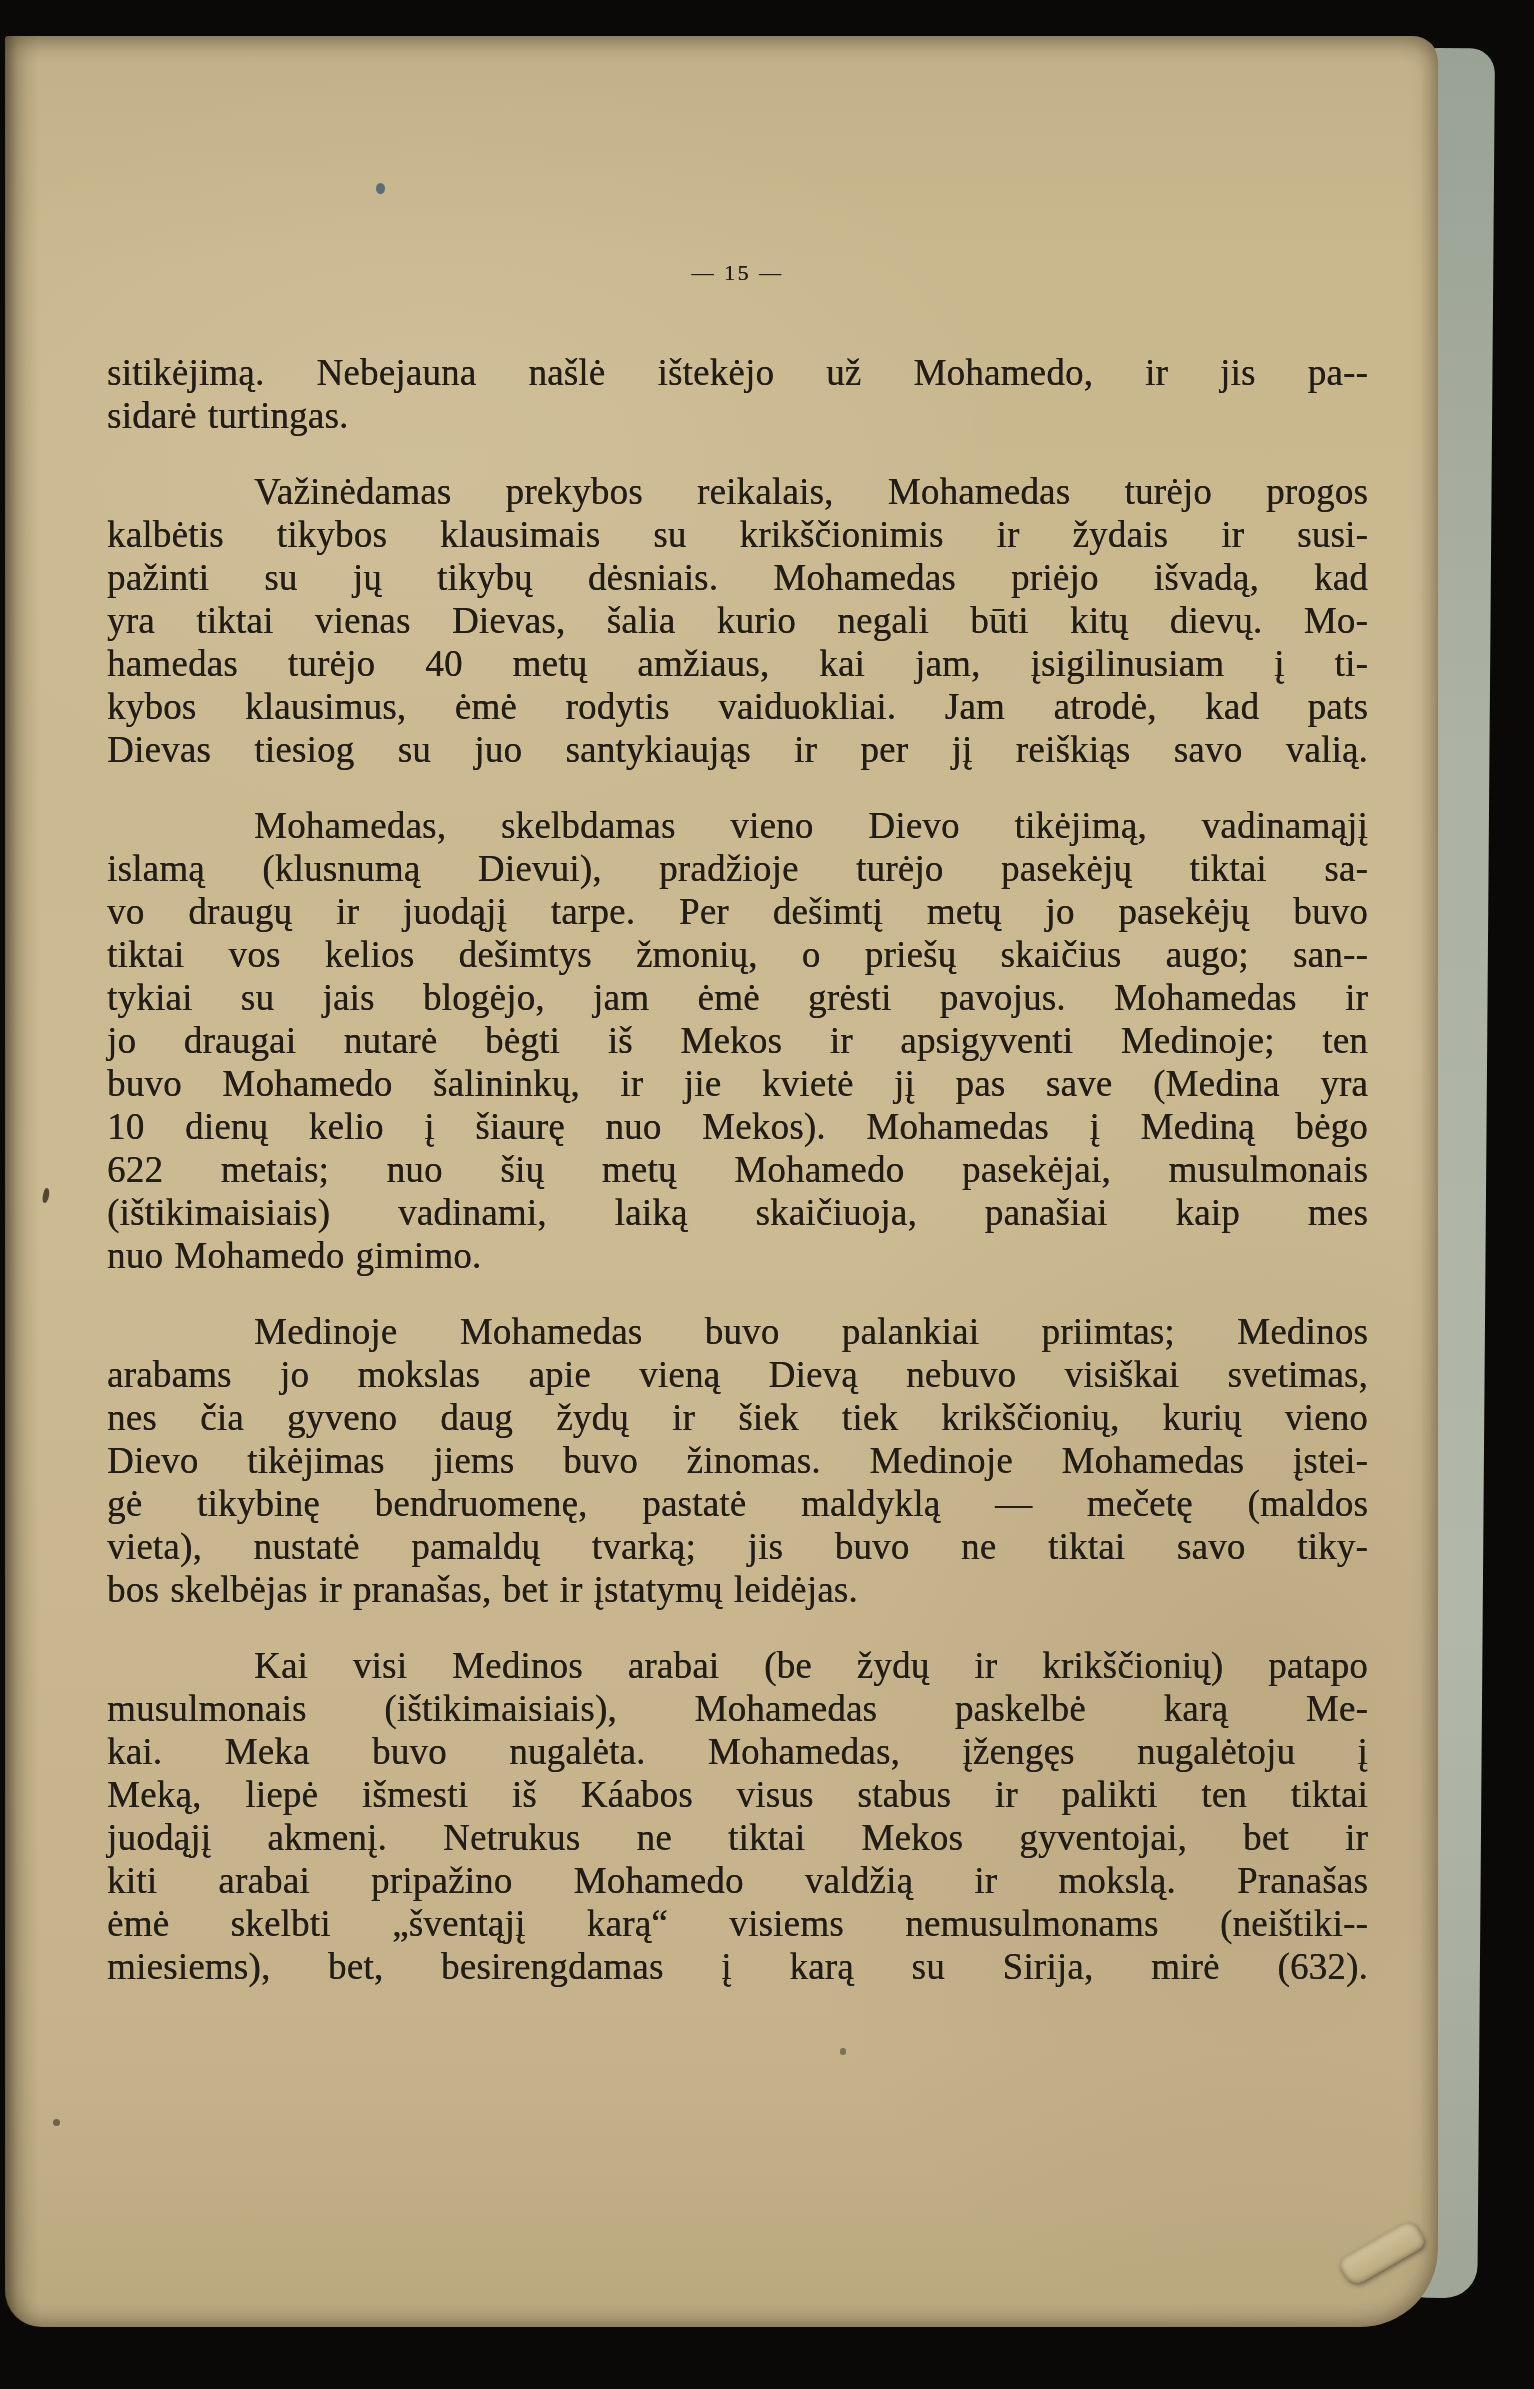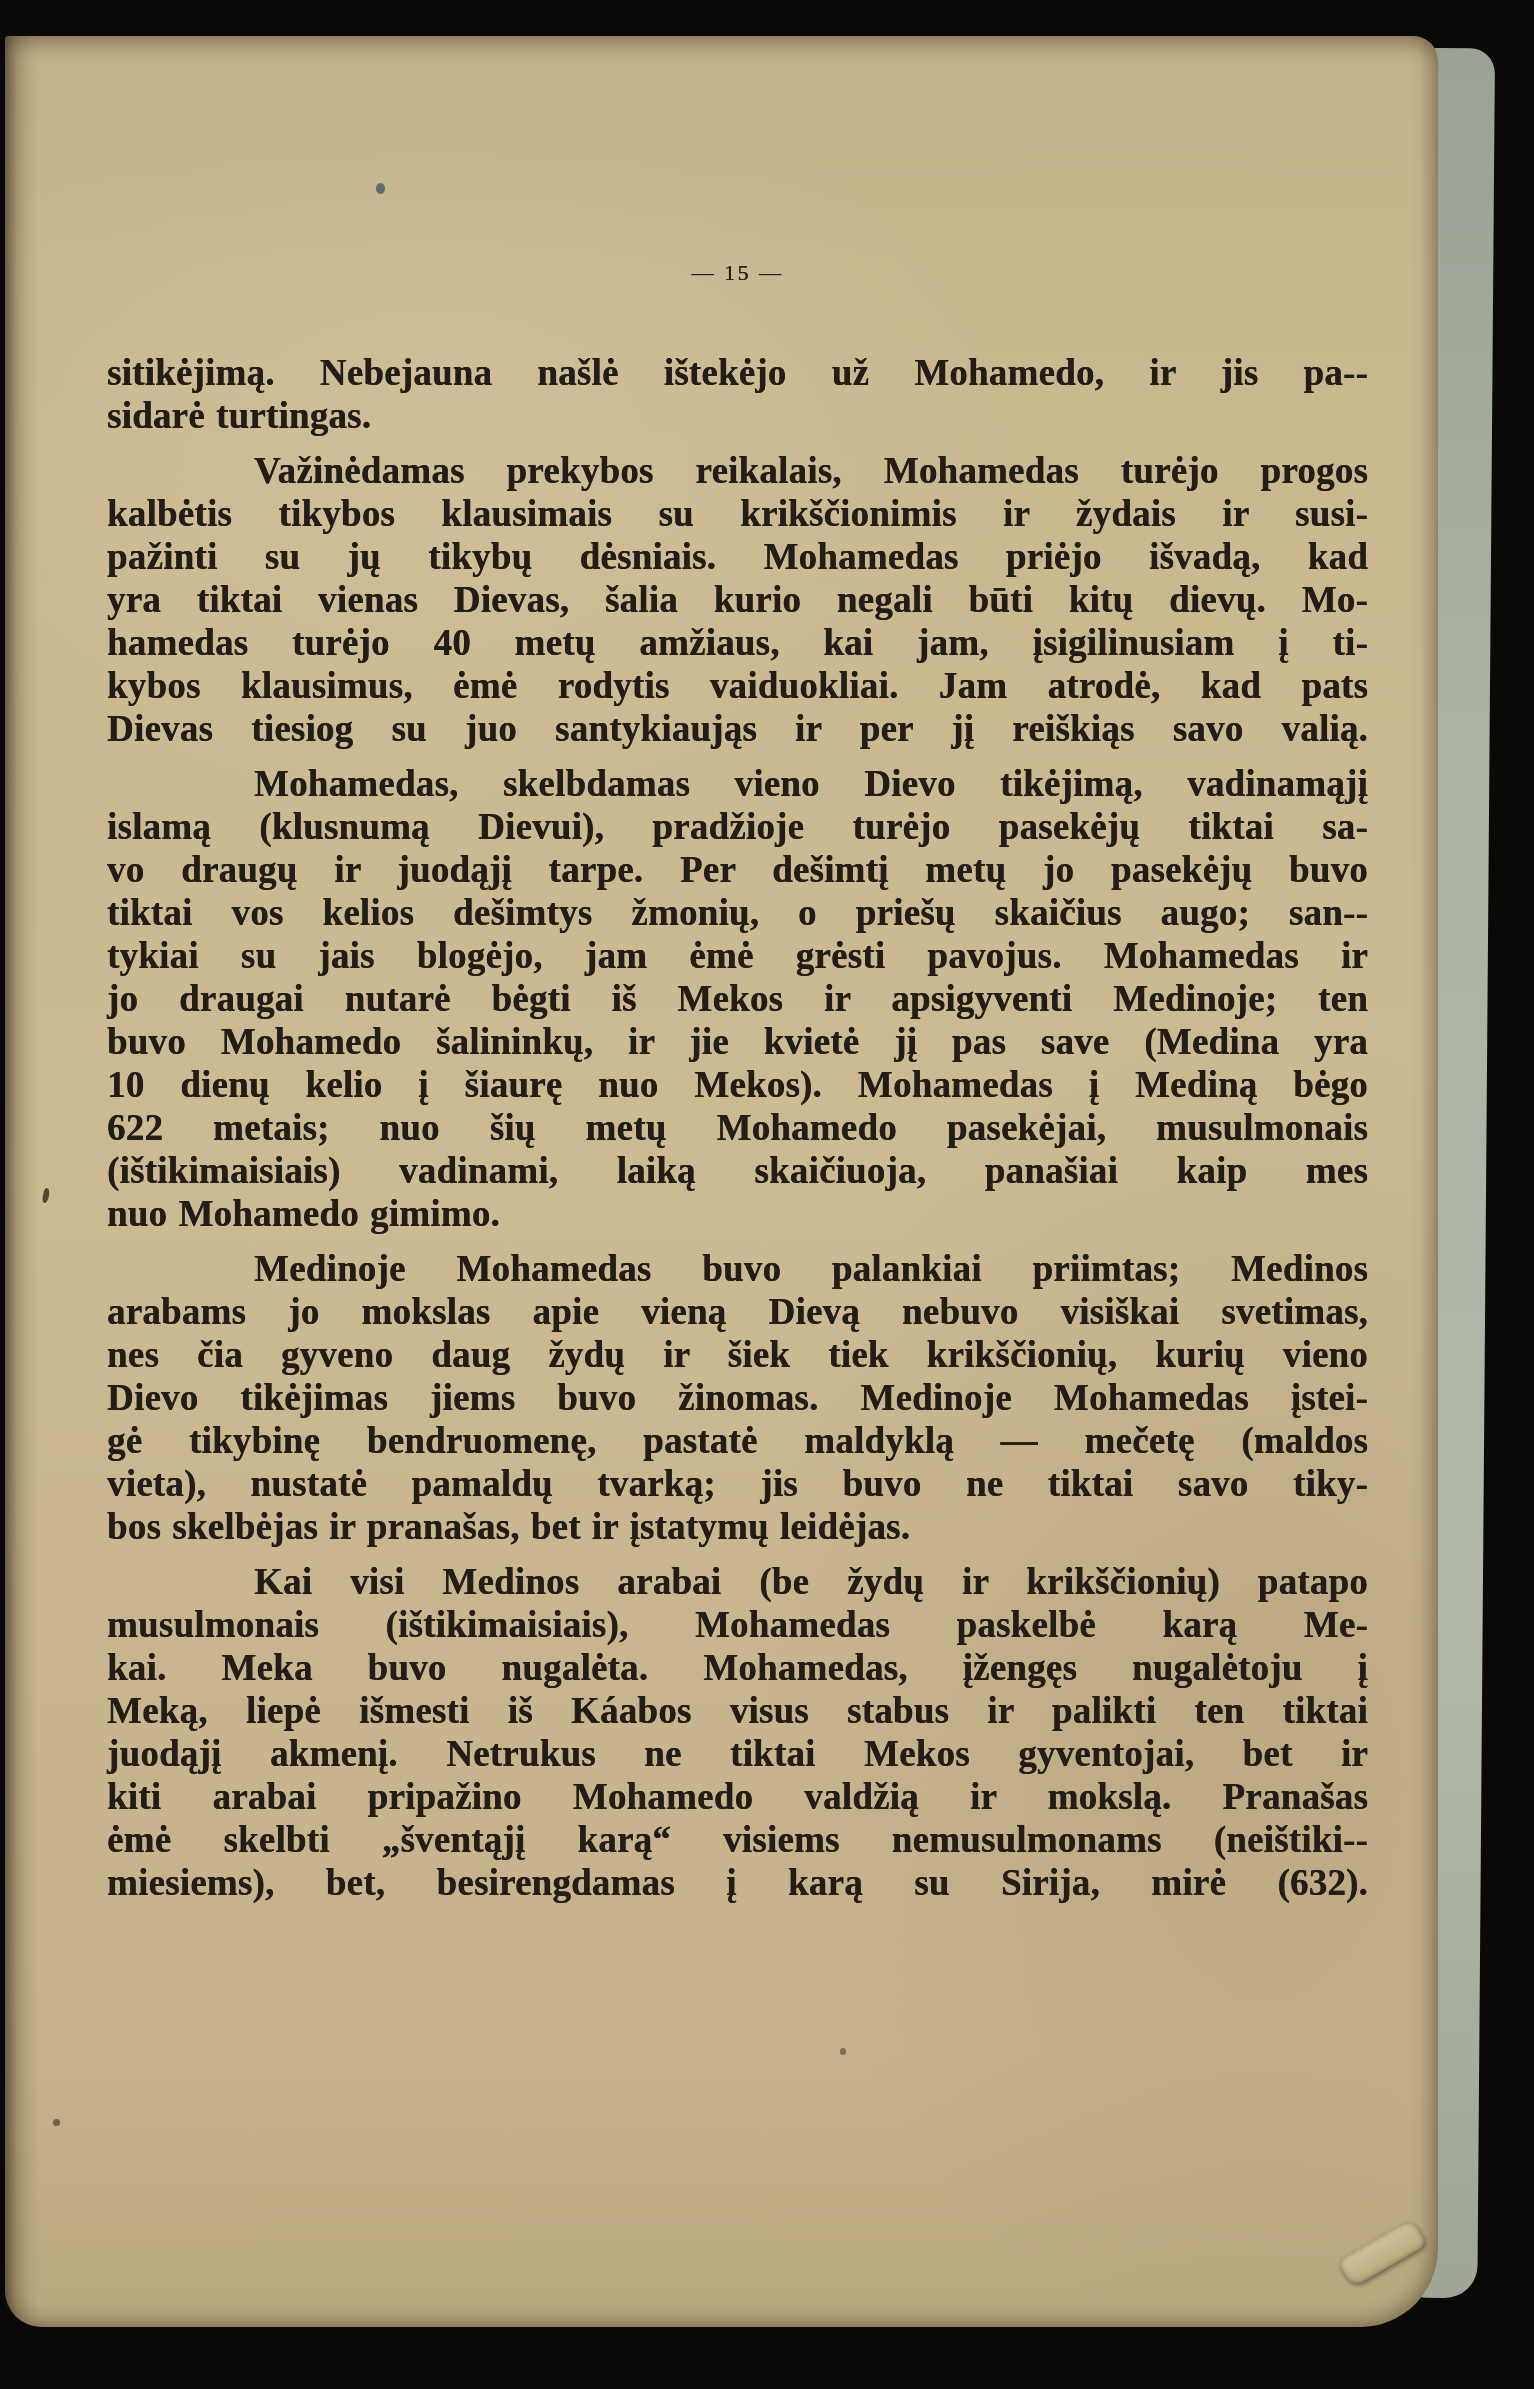--- a/index.html
+++ b/index.html
@@ -69,22 +69,22 @@
     text-shadow: 0.3px 0.2px 0 currentColor;
   }
 
   .text-block {
     position: absolute;
     left: 102px;
     top: 315px;
     width: 1261px;
   }
 
-  .para { margin: 0; font-weight: bold; }
-  .para + .para { margin-top: 12px; }
+  .para { margin: 0; }
+  .para + .para { margin-top: 33px; }
 
   .line {
     font-size: 37px;
     line-height: 43px;
     letter-spacing: 0.2px;
     word-spacing: 1.7px;
     text-align: justify;
     text-align-last: justify;
     text-shadow: 0.3px 0.2px 0 currentColor;
     white-space: normal;

